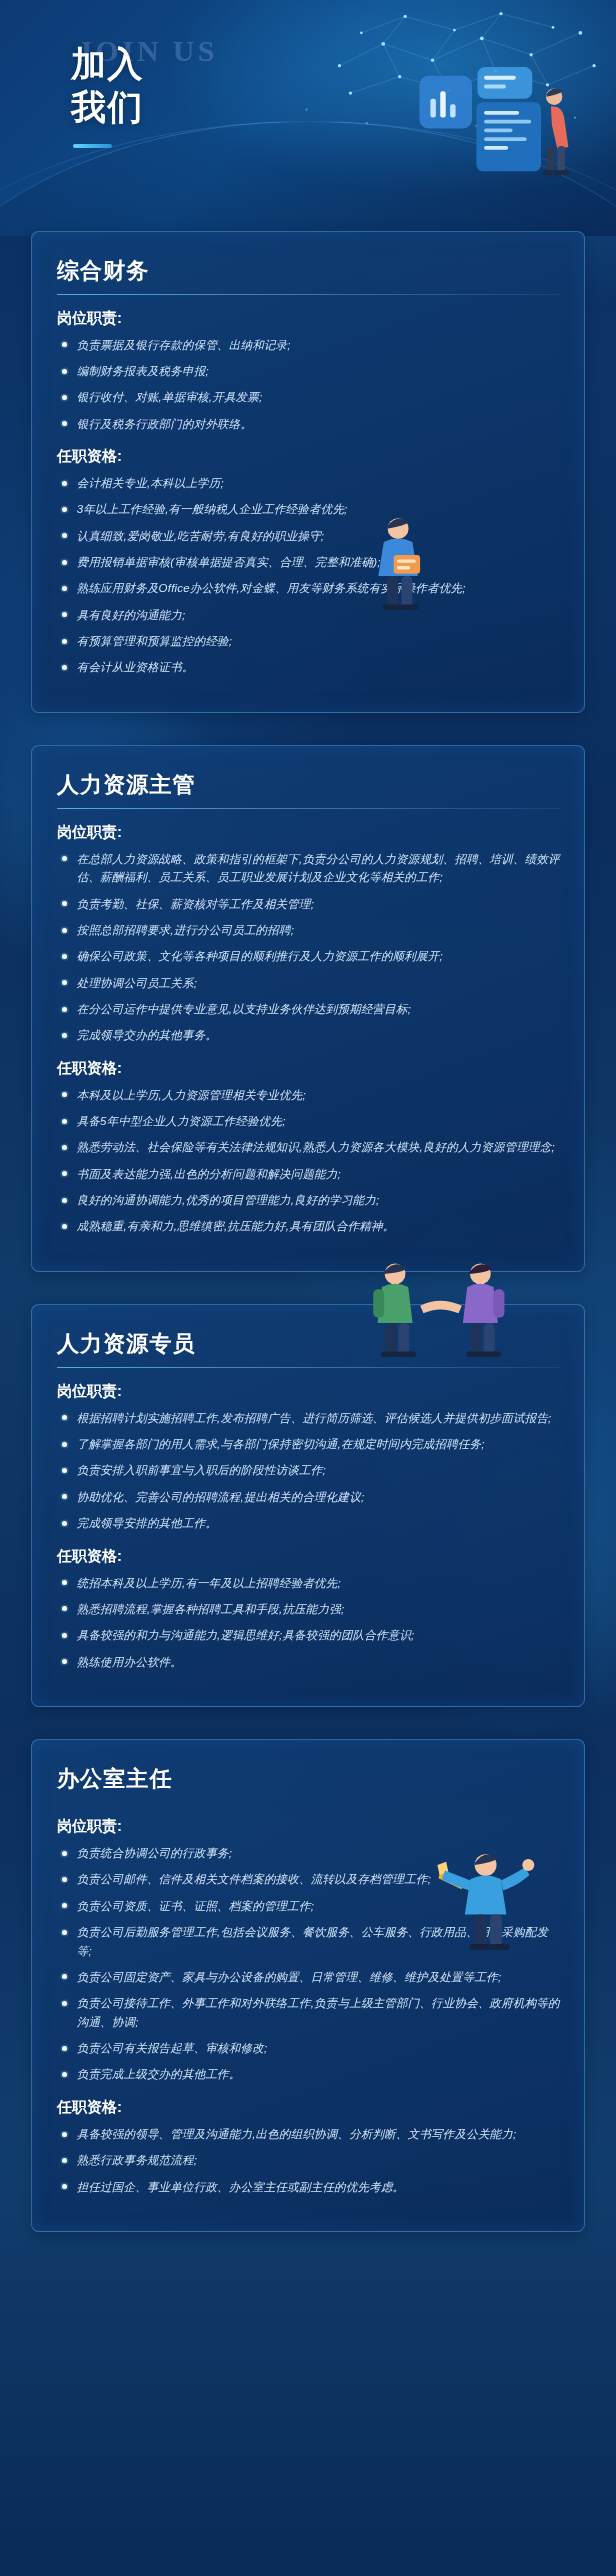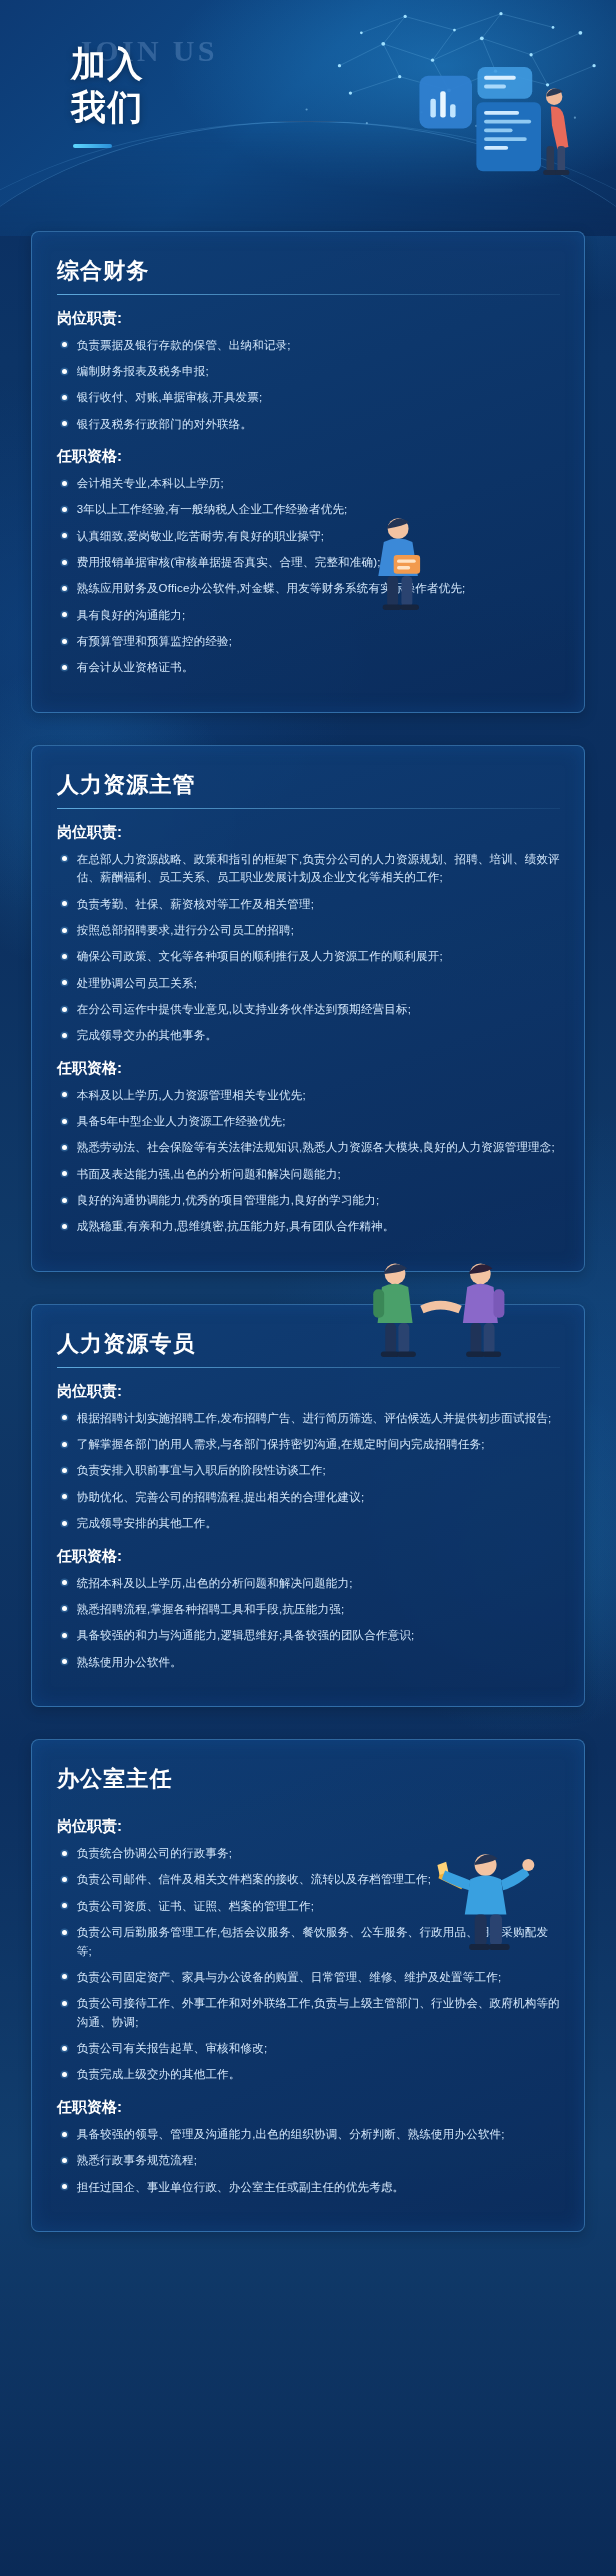--- a/index.html
+++ b/index.html
@@ -126,20 +126,21 @@
   .section-label {
     font-size: 15px;
     font-weight: bold;
     color: #ffffff;
     margin: 14.2px 0 7.7px 0;
   }
   .section-label:first-of-type { margin-top: 2.2px; }
   ul.items {
     list-style: none;
     padding-left: 3.3px;
+    font-style: italic;
   }
   ul.items li {
     position: relative;
     padding-left: 16.4px;
     margin-bottom: 7.7px;
     font-size: 11.5px;
     line-height: 1.62;
     color: #d3e7fb;
     letter-spacing: 0.2px;
   }
@@ -271,21 +272,21 @@
       <div class="section-label">岗位职责:</div>
       <ul class="items">
         <li>根据招聘计划实施招聘工作,发布招聘广告、进行简历筛选、评估候选人并提供初步面试报告;</li>
         <li>了解掌握各部门的用人需求,与各部门保持密切沟通,在规定时间内完成招聘任务;</li>
         <li>负责安排入职前事宜与入职后的阶段性访谈工作;</li>
         <li>协助优化、完善公司的招聘流程,提出相关的合理化建议;</li>
         <li>完成领导安排的其他工作。</li>
       </ul>
       <div class="section-label">任职资格:</div>
       <ul class="items">
-        <li>统招本科及以上学历,出色的分析问题和解决问题能力;</li>
+        <li>统招本科及以上学历,有一年及以上招聘经验者优先;</li>
         <li>熟悉招聘流程,掌握各种招聘工具和手段,抗压能力强;</li>
         <li>具备较强的和力与沟通能力,逻辑思维好;具备较强的团队合作意识;</li>
         <li>熟练使用办公软件。</li>
       </ul>
     </div>
 
     <div class="card">
       <div class="card-title">办公室主任</div>
       <div class="title-rule"></div>
       <div class="section-label">岗位职责:</div>
@@ -294,21 +295,21 @@
         <li>负责公司邮件、信件及相关文件档案的接收、流转以及存档管理工作;</li>
         <li>负责公司资质、证书、证照、档案的管理工作;</li>
         <li>负责公司后勤服务管理工作,包括会议服务、餐饮服务、公车服务、行政用品、用具采购配发等;</li>
         <li>负责公司固定资产、家具与办公设备的购置、日常管理、维修、维护及处置等工作;</li>
         <li>负责公司接待工作、外事工作和对外联络工作,负责与上级主管部门、行业协会、政府机构等的沟通、协调;</li>
         <li>负责公司有关报告起草、审核和修改;</li>
         <li>负责完成上级交办的其他工作。</li>
       </ul>
       <div class="section-label">任职资格:</div>
       <ul class="items">
-        <li>具备较强的领导、管理及沟通能力,出色的组织协调、分析判断、熟练使用办公软件;</li>
+        <li>具备较强的领导、管理及沟通能力,出色的组织协调、分析判断、文书写作及公关能力;</li>
         <li>熟悉行政事务规范流程;</li>
         <li>担任过国企、事业单位行政、办公室主任或副主任的优先考虑。</li>
       </ul>
     </div>
 
   </div>
 
   <svg class="illus ill-1" width="181" height="115" viewBox="0 0 330 210">
     <rect x="6" y="18" width="96" height="96" rx="16" fill="#2f7fd0" opacity="0.95"></rect>
     <rect x="26" y="60" width="10" height="34" rx="4" fill="#bfe4ff"></rect>

